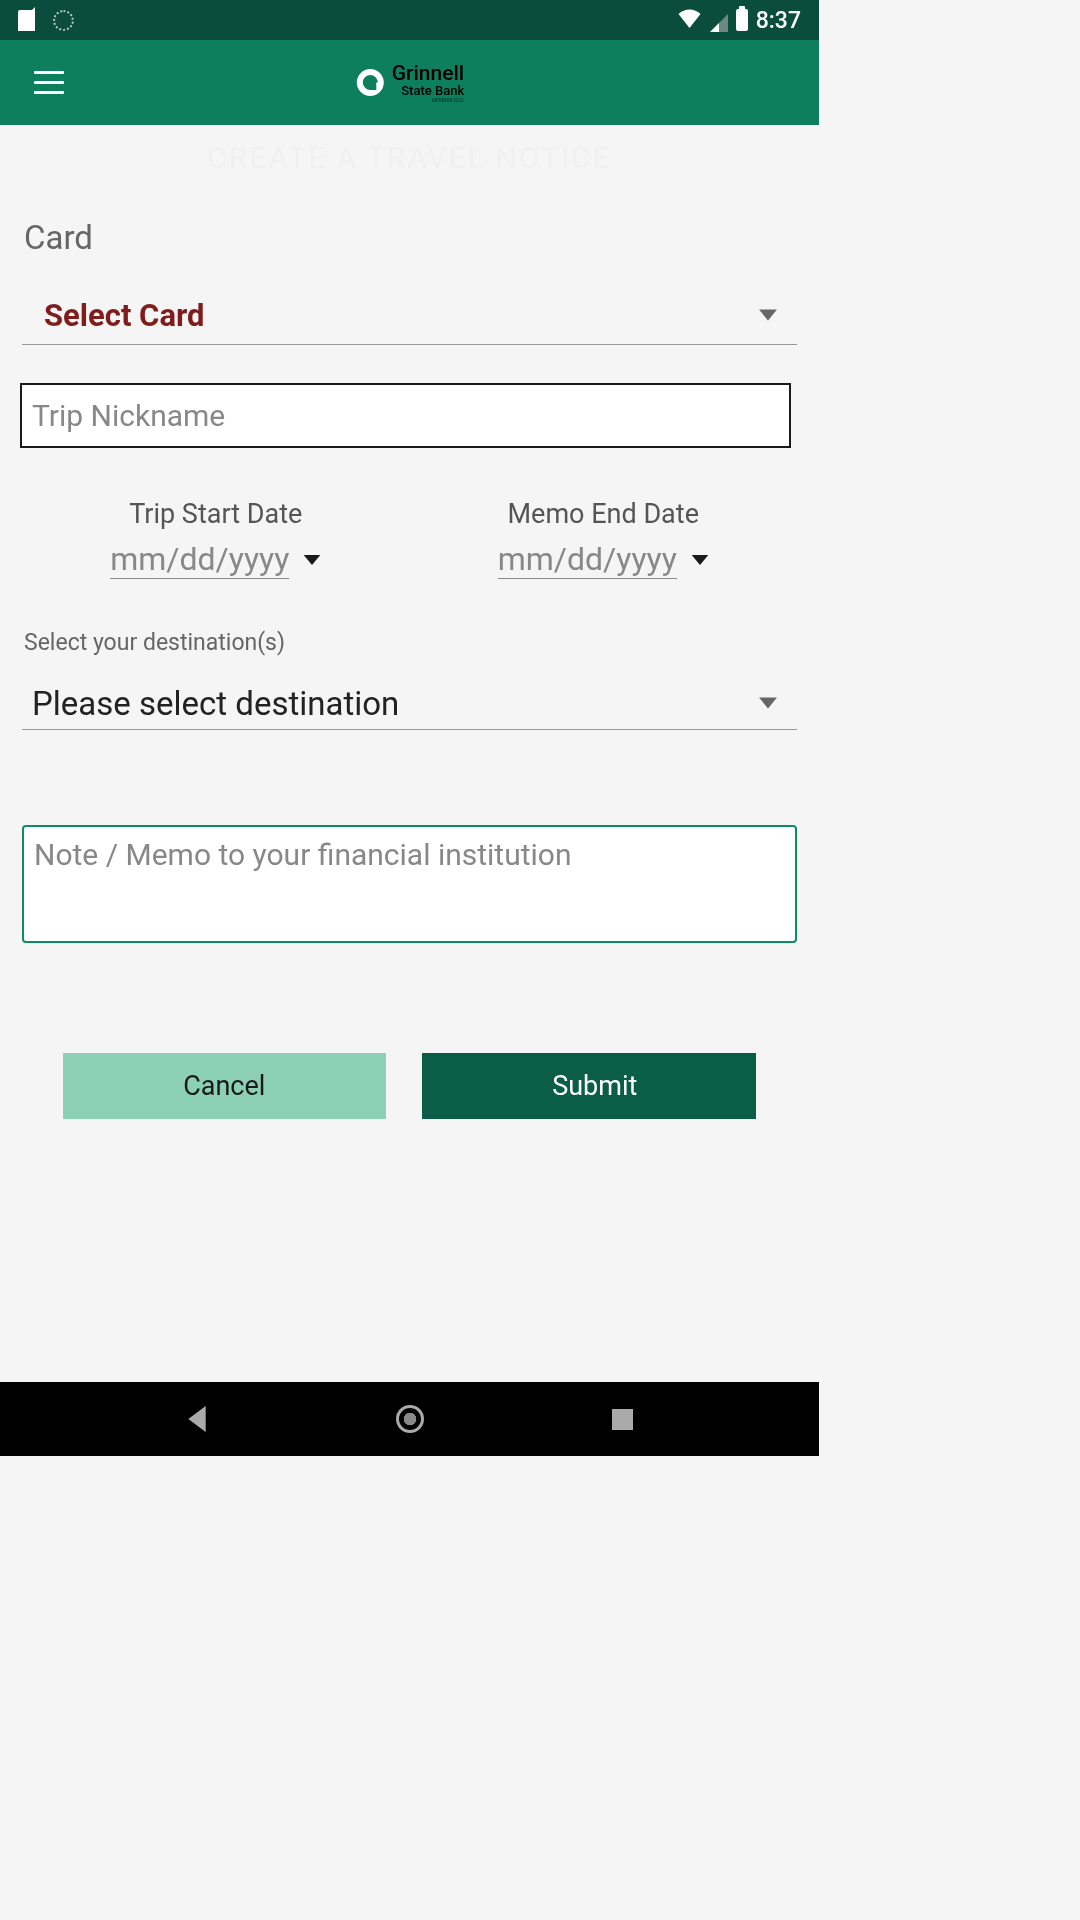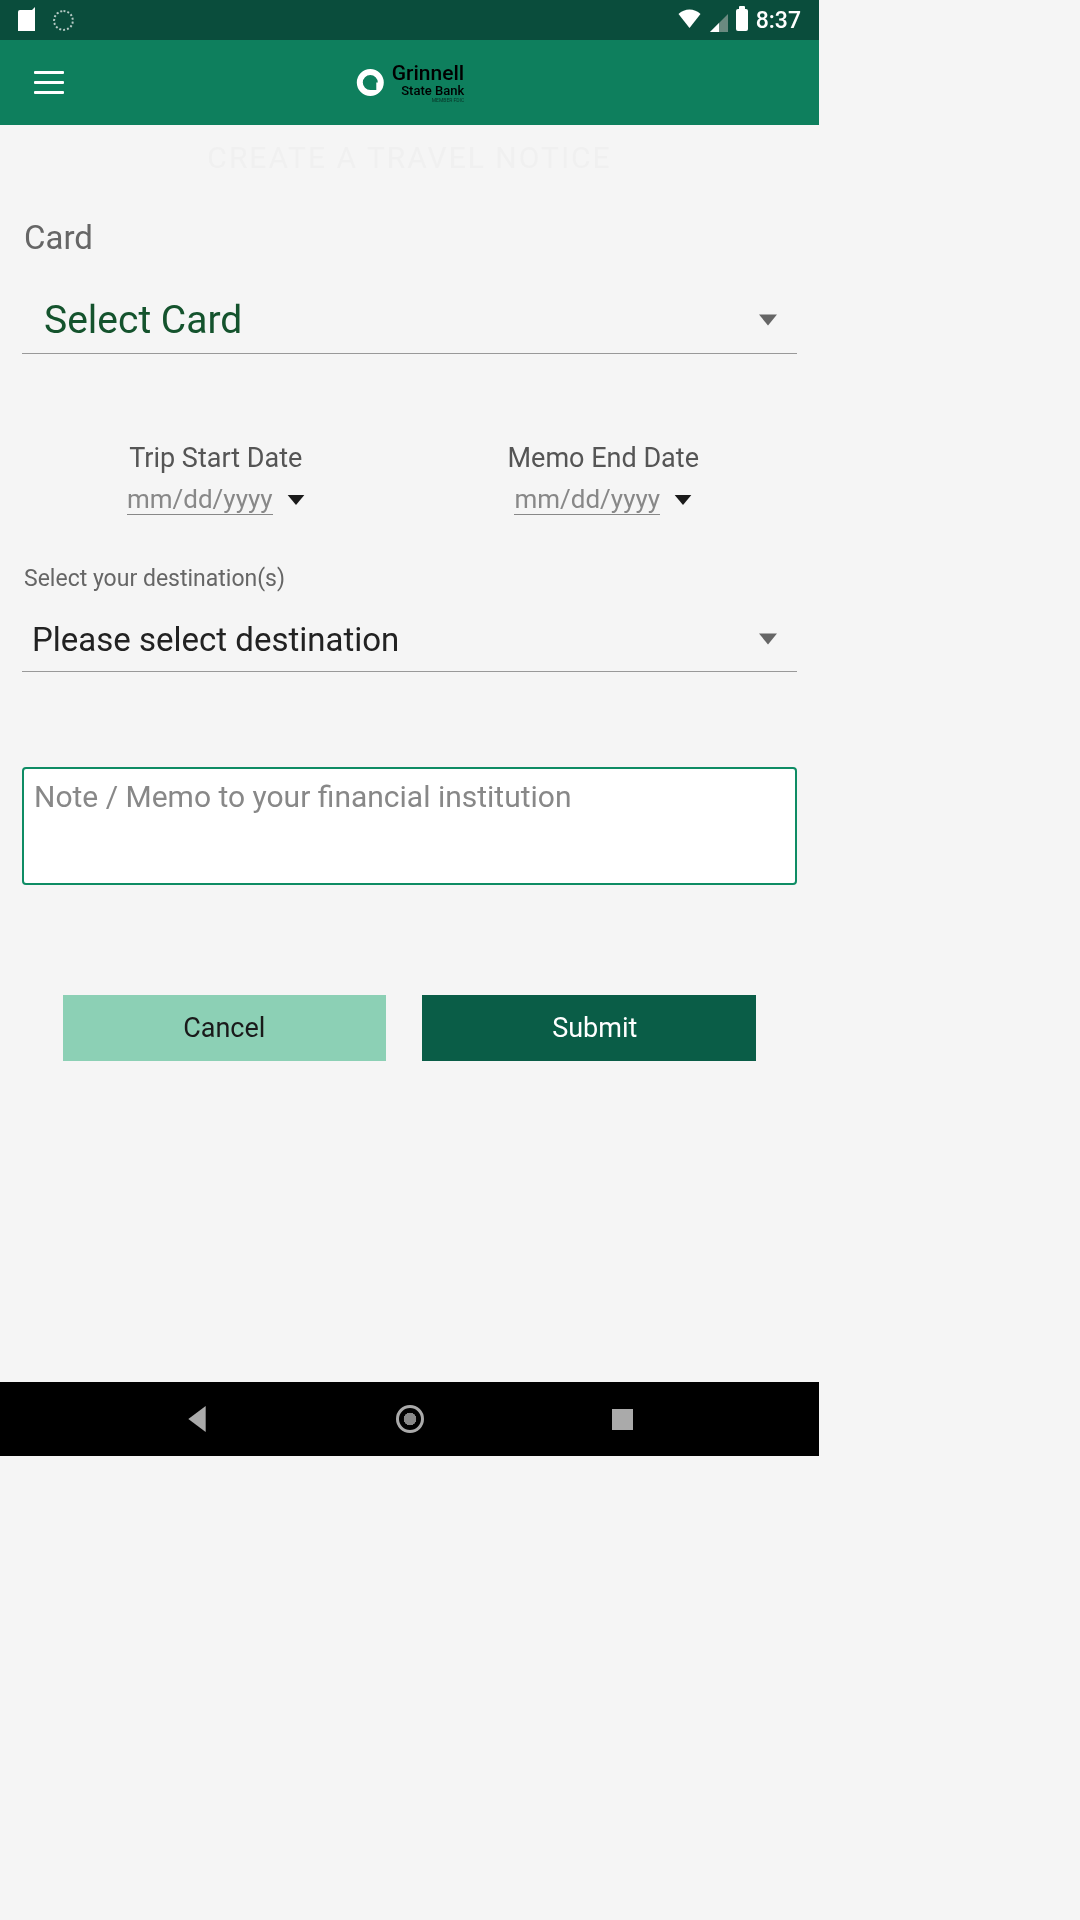--- a/index.html
+++ b/index.html
@@ -193,22 +193,23 @@
     .select-field {
       display: flex;
       align-items: center;
       justify-content: space-between;
       padding: 10px 20px 10px 22px;
       border-bottom: 1px solid #999;
       margin-bottom: 38px;
       cursor: pointer;
     }
     .select-field .select-label {
-      font-size: 39px;
-      color: #14532d;
+      font-size: 31px;
+      color: #7f1d1d;
+      font-weight: bold;
     }
     .dropdown-arrow svg {
       width: 18px;
       height: 12px;
       fill: #666;
     }
     
     
     .text-input {
       width: calc(100% - 4px);
@@ -242,21 +243,21 @@
       color: #555;
       font-weight: 400;
     }
     .date-picker {
       display: flex;
       align-items: center;
       gap: 14px;
       cursor: pointer;
     }
     .date-value {
-      font-size: 26px;
+      font-size: 32px;
       color: #888;
       border-bottom: 1.5px solid #888;
       padding-bottom: 0px;
     }
     .date-arrow svg {
       width: 18px;
       height: 10px;
       fill: #1a1a1a;
     }
     
@@ -265,21 +266,21 @@
       font-size: 23px;
       color: #666;
       margin-bottom: 20px;
       margin-left: 2px;
     }
     
     .dest-select {
       display: flex;
       align-items: center;
       justify-content: space-between;
-      padding: 8px 20px 12px 10px;
+      padding: 8px 20px 6px 10px;
       border-bottom: 1px solid #999;
       cursor: pointer;
     }
     .dest-select .select-label {
       font-size: 33px;
       color: #222;
     }
     
     
     .memo-field {
@@ -408,20 +409,21 @@
   <div class="section-label">Card</div>
   <div class="select-field">
     <span class="select-label">Select Card</span>
     <span class="dropdown-arrow">
       <svg viewBox="0 0 20 12">
           <path d="M0 0 L20 0 L10 12 Z"></path>
         </svg>
     </span>
   </div>
 
+  <input type="text" class="text-input" placeholder="Trip Nickname" style="">
 
   <div class="date-row">
     <div class="date-col">
       <div class="date-label">Trip Start Date</div>
       <div class="date-picker">
         <span class="date-value">mm/dd/yyyy</span>
         <span class="date-arrow">
           <svg viewBox="0 0 20 12">
               <path d="M0 0 L20 0 L10 12 Z"></path>
             </svg>

